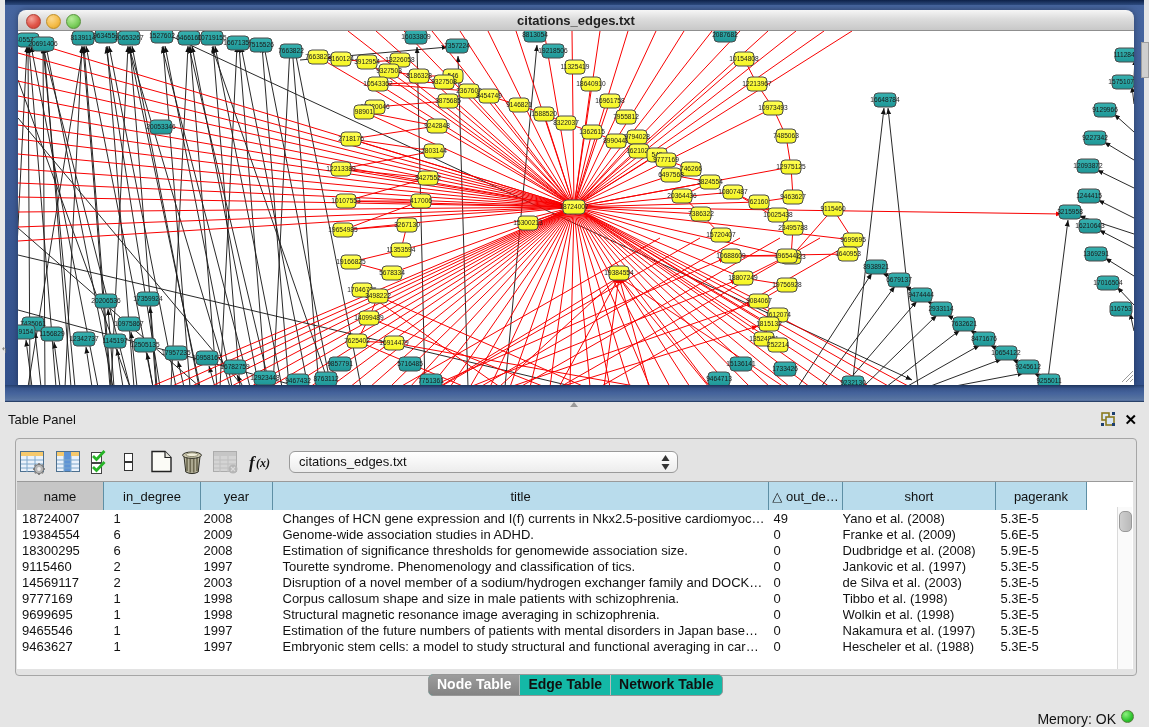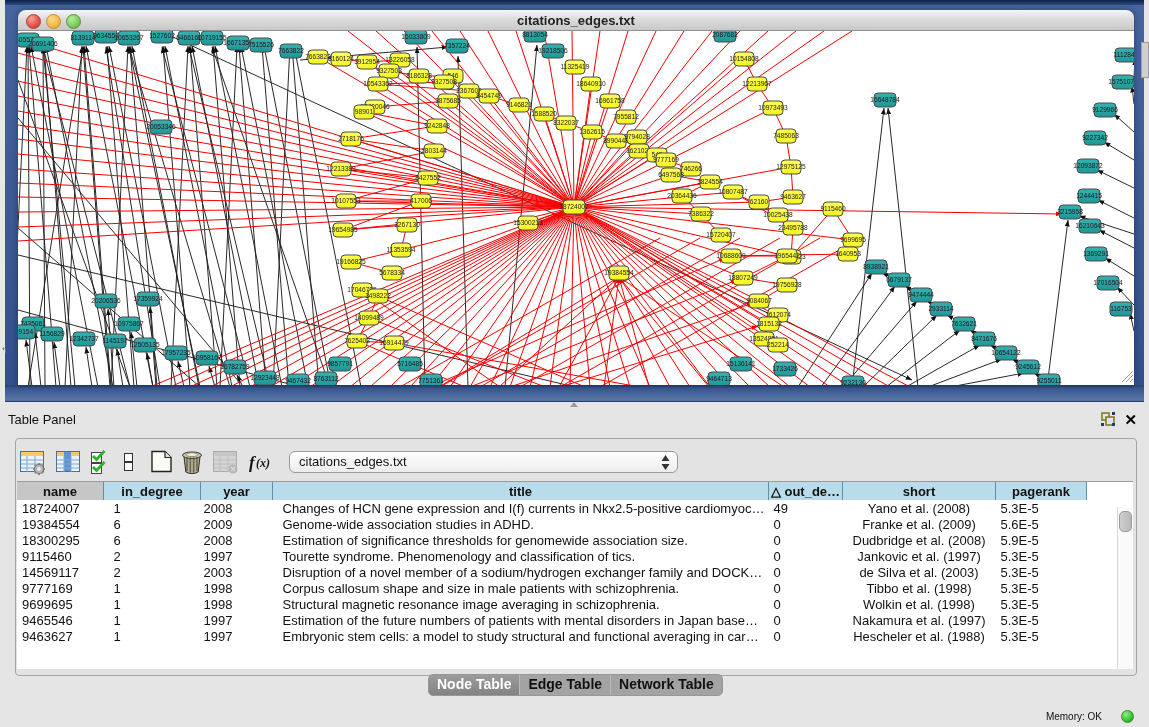--- a/index.html
+++ b/index.html
@@ -20,36 +20,36 @@
 #tph{position:absolute;left:8px;top:10px;font-size:13px;color:#111}
 #inner{position:absolute;left:15px;top:36px;width:1120px;height:236px;background:#e3e3e3;
  border:1px solid #a6a6a6;border-radius:4px}
 .ico{position:absolute;top:48px}
 #combo{position:absolute;left:289px;top:49px;width:389px;height:22px;background:linear-gradient(#fff,#ececec);
  border:1px solid #9a9a9a;border-radius:6px;box-sizing:border-box;font-size:13px;color:#111;line-height:20px;padding-left:9px}
 #combo .ar{position:absolute;right:7px;top:3px;width:9px;height:15px}
 #tblwrap{position:absolute;left:17px;top:79px;width:1116px;height:187px;background:#fff;overflow:hidden;
  border-top:1px solid #9a9a9a}
 table{border-collapse:collapse;table-layout:fixed;width:1116px;font-size:13px}
-th{height:18px;background:#b9dcec;border-left:1px solid #5e8fa5;font-weight:bold;color:#111;
+th{height:28px;background:#b9dcec;border-left:1px solid #5e8fa5;font-weight:normal;color:#111;
  font-size:13px;padding:0;overflow:hidden;white-space:nowrap}
 th:first-child{border-left:none;background:#c6c6c6}
 th.c8{background:#fff;border-left:1px solid #5e8fa5}
 td{height:16px;padding:0 0 0 5px;color:#111;overflow:hidden;white-space:nowrap;font-size:13px}
 .c1{width:86px}.c2{width:96px}.c3{width:71px}.c4{width:495px}.c5{width:73px}.c6{width:152px}.c7{width:90px}.c8{width:52px}
 td.c2{padding-left:10px}td.c3{padding-left:3px}td.c4{padding-left:10px}td.c5{padding-left:5px}
-td.c6{text-align:center;padding-left:0}td.c7{padding-left:5px}
+td.c6{text-align:left;padding-left:0}td.c7{padding-left:5px}
 #vsb{position:absolute;right:1px;top:25px;width:14px;height:162px;background:#fafafa;border-left:1px solid #dadada}
 #vsbth{position:absolute;left:1px;top:4px;width:11px;height:19px;background:linear-gradient(90deg,#cfcfcf,#b9b9b9);
  border:1px solid #999;border-radius:5px}
 #tabs{position:absolute;left:428px;top:272px;height:20px;border:1px solid #979797;border-radius:5px;
- background:#a3a3a3;font-size:14px;font-weight:bold;display:flex;overflow:hidden}
+ background:#14b8a6;font-size:14px;font-weight:bold;display:flex;overflow:hidden}
 #tabs .t{padding:0 8px;line-height:19px;color:#111;border-left:1px solid #bbb}
 #tabs .t.sel{background:linear-gradient(#9c9c9c,#838383);color:#fff;border-left:none}
-#mem{position:absolute;right:47px;top:309px;font-size:10px;color:#111}
+#mem{position:absolute;right:33px;top:309px;font-size:14px;color:#111}
 #memdot{position:absolute;right:15px;top:308px;width:13px;height:13px;border-radius:50%;
  background:radial-gradient(circle at 35% 30%,#8ef07f,#2fc52f 60%,#18a018);border:1px solid #567d3e;box-sizing:border-box}
 #pfloat{position:absolute;right:33px;top:10px;width:15px;height:15px}
 #pclose{position:absolute;right:12px;top:9px;font-size:15px;font-weight:bold;color:#000}
 #grip{position:absolute;left:570px;top:0px;width:0;height:0;border-left:4px solid transparent;
  border-right:4px solid transparent;border-bottom:5px solid #9a9a9a}
 #rstrip{position:absolute;right:0;top:0;width:5px;height:727px;background:#e6e6e6}
 #rwidget{position:absolute;right:0px;top:42px;width:6px;height:34px;background:#cfcfcf;border:1px solid #9f9f9f}
 #lmark{position:absolute;left:1px;top:346px;font-size:8px;color:#777}
 svg text{pointer-events:none}

